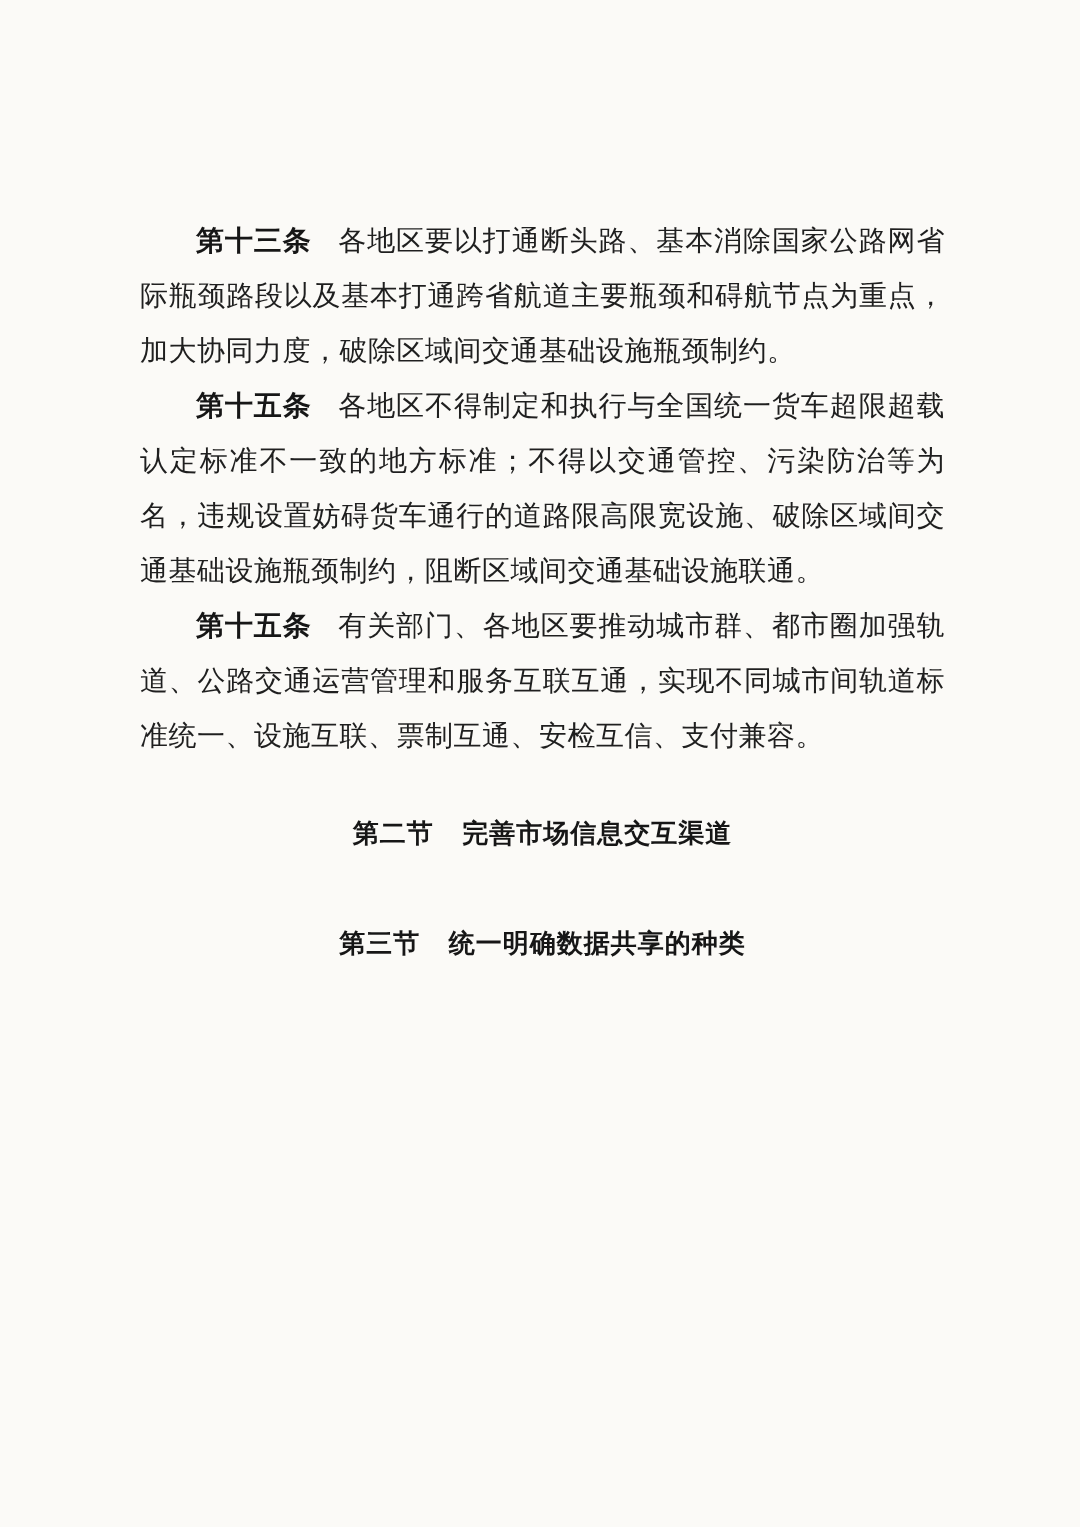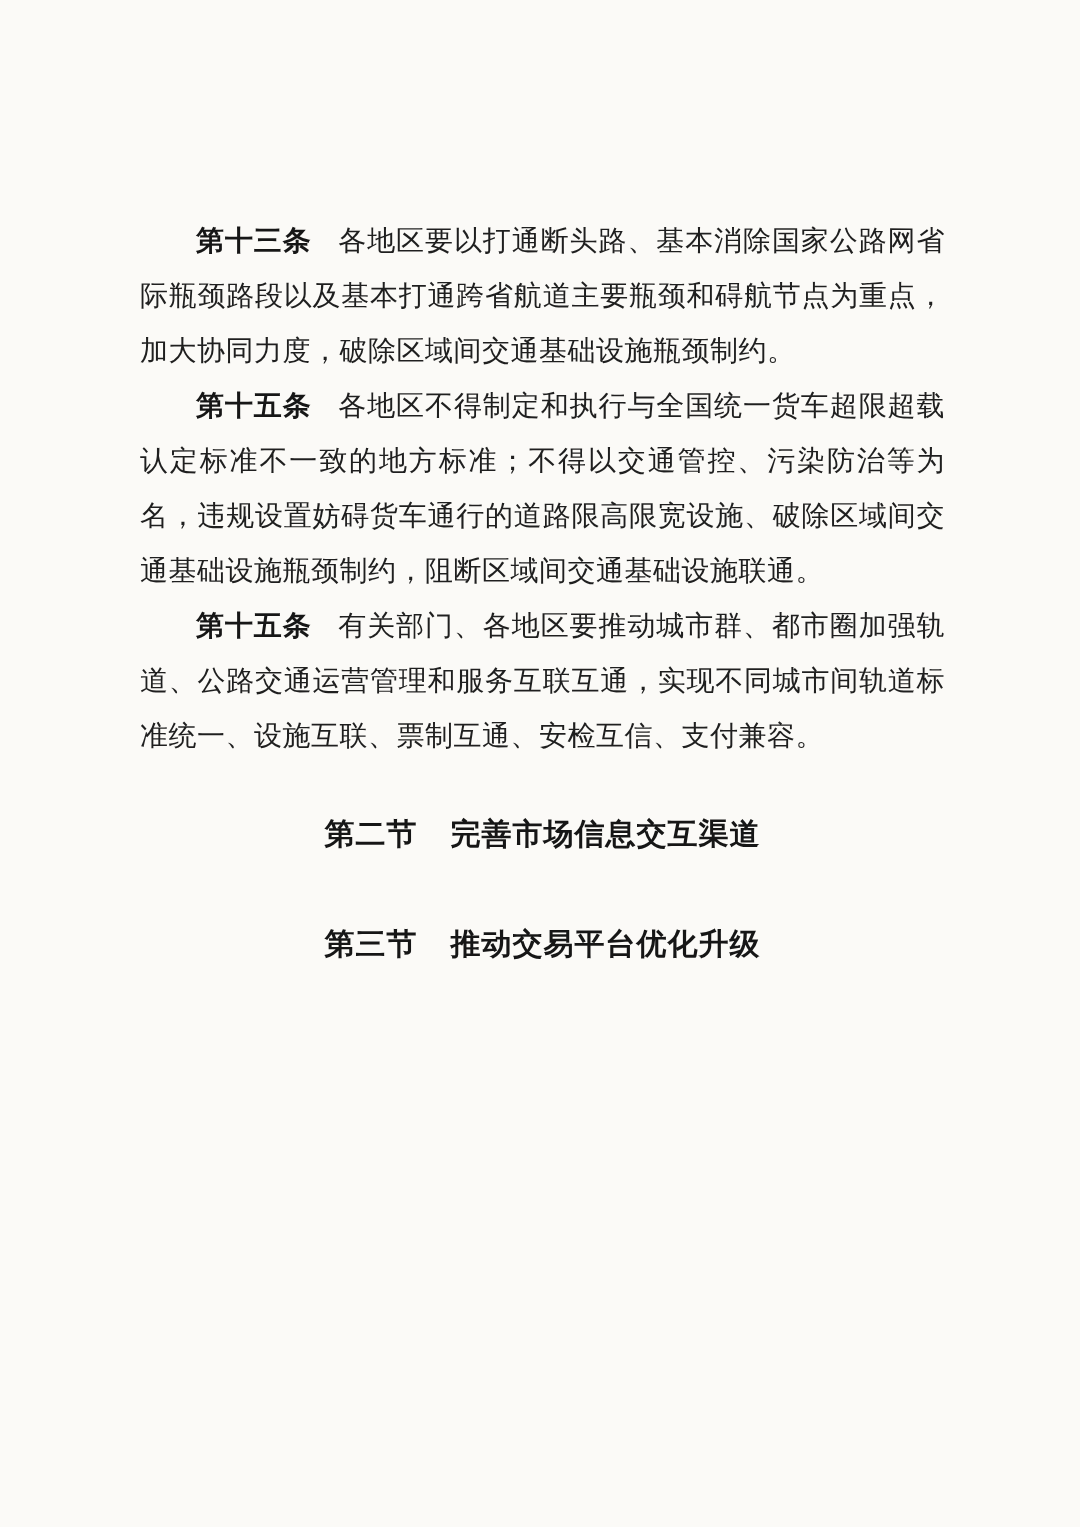--- a/index.html
+++ b/index.html
@@ -36,21 +36,21 @@
     font-family: "Liberation Sans", "DejaVu Sans", sans-serif;
     font-weight: 700;
     margin-right: 0.95em;
     color: #161616;
   }
   .section-heading {
     margin: 43px 0 55px 0;
     text-align: center;
     font-family: "Liberation Sans", "DejaVu Sans", sans-serif;
     font-weight: 700;
-    font-size: 30px;
+    font-size: 26px;
     line-height: 55px;
     color: #161616;
     letter-spacing: 1px;
   }
   .section-gap {
     display: inline-block;
     width: 1.1em;
   }
 </style>
 </head>
@@ -62,16 +62,16 @@
     <p class="para"><span class="art-num">第十三条</span><span>各地区要以打通断头路、基本消除国家公路网省际瓶颈路段以及基本打通跨省航道主要瓶颈和碍航节点为重点，加大协同力度，破除区域间交通基础设施瓶颈制约。</span></p>
 
     <p class="para"><span class="art-num">第十五条</span><span>各地区不得制定和执行与全国统一货车超限超载认定标准不一致的地方标准；不得以交通管控、污染防治等为名，违规设置妨碍货车通行的道路限高限宽设施、破除区域间交通基础设施瓶颈制约，阻断区域间交通基础设施联通。</span></p>
 
     <p class="para"><span class="art-num">第十五条</span><span>有关部门、各地区要推动城市群、都市圈加强轨道、公路交通运营管理和服务互联互通，实现不同城市间轨道标准统一、设施互联、票制互通、安检互信、支付兼容。</span></p>
 
     <h2 class="section-heading"><span>第二节</span><span class="section-gap"></span><span>完善市场信息交互渠道</span></h2>
 
 
 
-    <h2 class="section-heading"><span>第三节</span><span class="section-gap"></span><span>推动交易平台优化升级</span></h2>
+    <h2 class="section-heading"><span>第三节</span><span class="section-gap"></span><span>统一明确数据共享的种类</span></h2>
 
   </div>
 </div>
 
 </body></html>

